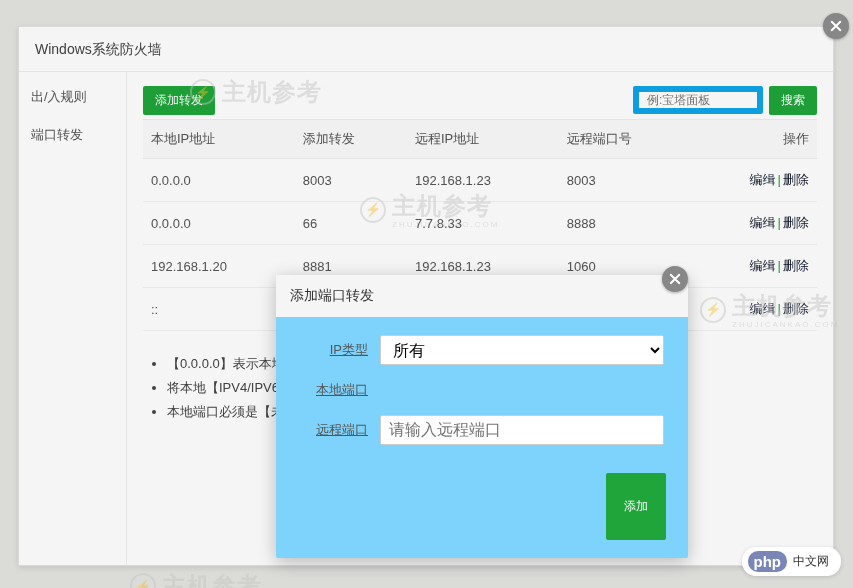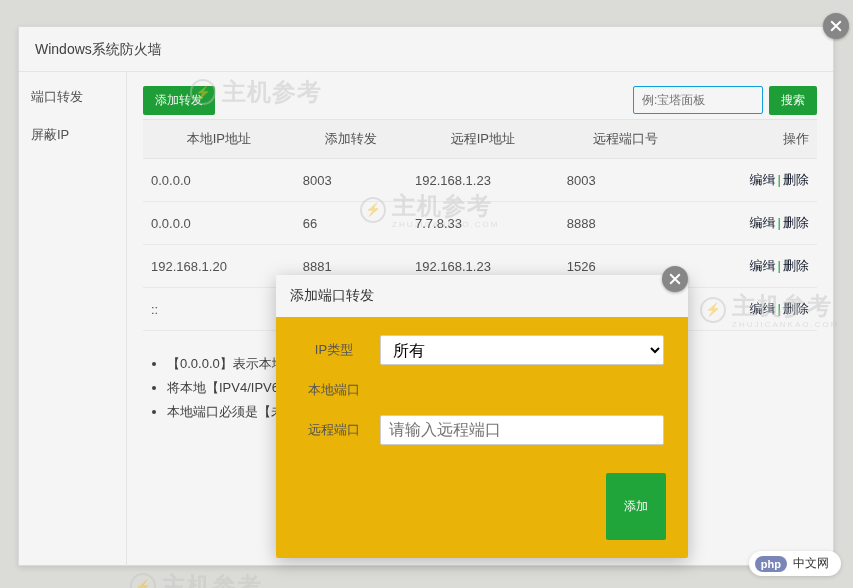--- a/index.html
+++ b/index.html
@@ -6,61 +6,61 @@
   body { font-family: "Microsoft YaHei", Arial, sans-serif; font-size: 13px; color: #333; background: #f5f5f0; width: 853px; height: 588px; overflow: hidden; position: relative; }
   .backdrop { position: absolute; inset: 0; background: #888; opacity: 0.15; }
   .main-panel { position: absolute; left: 18px; top: 26px; width: 816px; height: 540px; background: #fff; border: 1px solid #e2e2e2; box-shadow: 0 2px 6px rgba(0,0,0,0.1); }
   .panel-title { padding: 14px 16px 12px; font-size: 14px; color: #444; border-bottom: 1px solid #eee; }
   .panel-body { display: flex; height: calc(100% - 44px); }
   .sidebar { width: 108px; border-right: 1px solid #eee; padding-top: 6px; }
   .sidebar-item { padding: 10px 12px; color: #555; cursor: pointer; }
   .content { flex: 1; padding: 14px 16px 8px; display: flex; flex-direction: column; }
   .toolbar { display: flex; align-items: flex-start; margin-bottom: 4px; }
   .btn-green { background: #20a53a; color: #fff; border: none; padding: 6px 12px; border-radius: 2px; cursor: pointer; font-size: 12px; }
-  .search-input { width: 130px; height: 28px; padding: 0 8px; border: 1px solid #0ea5e9; border-radius: 2px; margin-left: auto; margin-right: 6px; font-size: 12px; }
+  .search-input { width: 130px; height: 28px; padding: 0 8px; border: 6px solid #0ea5e9; border-radius: 2px; margin-left: auto; margin-right: 6px; font-size: 12px; }
   table { width: 100%; border-collapse: collapse; }
-  thead th { text-align: center; font-weight: normal; color: #555; background: #fafafa; padding: 10px 8px; border-top: 1px solid #eee; border-bottom: 1px solid #eee; font-size: 13px; }
+  thead th { text-align: left; font-weight: normal; color: #555; background: #fafafa; padding: 10px 8px; border-top: 1px solid #eee; border-bottom: 1px solid #eee; font-size: 13px; }
   thead th:last-child { text-align: right; }
   tbody td { padding: 12px 8px; border-bottom: 1px solid #f2f2f2; color: #555; }
   tbody td:last-child { text-align: right; }
   .op-link { color: #0f172a; cursor: pointer; }
   .op-sep { color: #20a53a; margin: 0 2px; }
   .notes { list-style: disc; padding-left: 24px; color: #444; font-size: 13px; margin-top: 18px; }
   .notes li { margin: 6px 0; }
   .modal-overlay { position: absolute; inset: 0; background: rgba(0,0,0,0.04); }
-  .modal { position: absolute; left: 276px; top: 275px; width: 412px; background: #eab308; box-shadow: 0 4px 18px rgba(0,0,0,0.25); border-radius: 2px; }
+  .modal { position: absolute; left: 276px; top: 275px; width: 412px; background: #7dd3fc; box-shadow: 0 4px 18px rgba(0,0,0,0.25); border-radius: 2px; }
   .modal-header { background: #f5f5f5; padding: 12px 14px; font-size: 14px; color: #333; }
   .modal-body { padding: 18px 24px 2px; }
   .form-row { display: flex; align-items: center; margin-bottom: 16px; }
-  .form-label { width: 80px; text-align: center; padding-right: 12px; color: #555; }
+  .form-label { width: 80px; text-align: right; padding-right: 12px; color: #555; text-decoration: underline; }
   .form-control { flex: 1; height: 30px; border: 1px solid #ccc; border-radius: 2px; padding: 0 8px; font-size: 16px; background: #fff; }
   select.form-control { appearance: auto; }
   .modal-footer { padding: 10px 22px 18px; text-align: right; }
   .close-circle { position: absolute; width: 26px; height: 26px; border-radius: 50%; background: #878787; color: #fff; display: flex; align-items: center; justify-content: center; cursor: pointer; box-shadow: 0 1px 3px rgba(0,0,0,0.3); }
   .close-circle svg { width: 12px; height: 12px; }
   .close-main { right: 4px; top: 13px; }
   .close-modal { left: 662px; top: 266px; }
   .watermark { position: absolute; color: #ccc; opacity: 0.45; pointer-events: none; display: flex; align-items: center; font-family: sans-serif; }
   .wm-icon { width: 26px; height: 26px; border: 2px solid #ccc; border-radius: 50%; margin-right: 6px; display:flex; align-items:center; justify-content:center; font-weight:bold; }
   .wm-text { font-size: 24px; font-weight: 600; letter-spacing: 1px; }
   .wm-sub { font-size: 8px; letter-spacing: 2px; display:block; margin-top:-2px; }
   .php-badge { position: absolute; right: 12px; bottom: 12px; background: #fff; border-radius: 14px; padding: 4px 12px 4px 6px; box-shadow: 0 1px 4px rgba(0,0,0,0.15); display:flex; align-items:center; font-size:12px; }
-  .php-logo { background:#7a86b8; color:#fff; font-weight:bold; font-size:11px; border-radius:10px; padding:2px 6px; margin-right:6px; }
+  .php-logo { background:#7a86b8; color:#fff; font-weight:bold; font-size:15px; border-radius:10px; padding:2px 6px; margin-right:6px; }
 </style>
 </head>
 <body>
 
 <div class="backdrop"></div>
 
 <div class="main-panel">
   <div class="panel-title">Windows系统防火墙</div>
   <div class="panel-body">
     <div class="sidebar">
+      <div class="sidebar-item">出/入规则</div>
       <div class="sidebar-item">端口转发</div>
-      <div class="sidebar-item">屏蔽IP</div>
     </div>
     <div class="content">
       <div class="toolbar">
         <button class="btn-green">添加转发</button>
         <input class="search-input" placeholder="例:宝塔面板" style="">
         <button class="btn-green">搜索</button>
       </div>
       <table>
         <thead>
           <tr>
@@ -83,21 +83,21 @@
               <td>0.0.0.0</td>
               <td>66</td>
               <td>7.7.8.33</td>
               <td>8888</td>
               <td><span class="op-link">编缉</span><span class="op-sep">|</span><span class="op-link">删除</span></td>
             </tr>
             <tr>
               <td>192.168.1.20</td>
               <td>8881</td>
               <td>192.168.1.23</td>
-              <td>1526</td>
+              <td>1060</td>
               <td><span class="op-link">编缉</span><span class="op-sep">|</span><span class="op-link">删除</span></td>
             </tr>
             <tr>
               <td>::</td>
               <td>8882</td>
               <td>192.168.1.23</td>
               <td>8883</td>
               <td><span class="op-link">编缉</span><span class="op-sep">|</span><span class="op-link">删除</span></td>
             </tr>
           </tbody>

